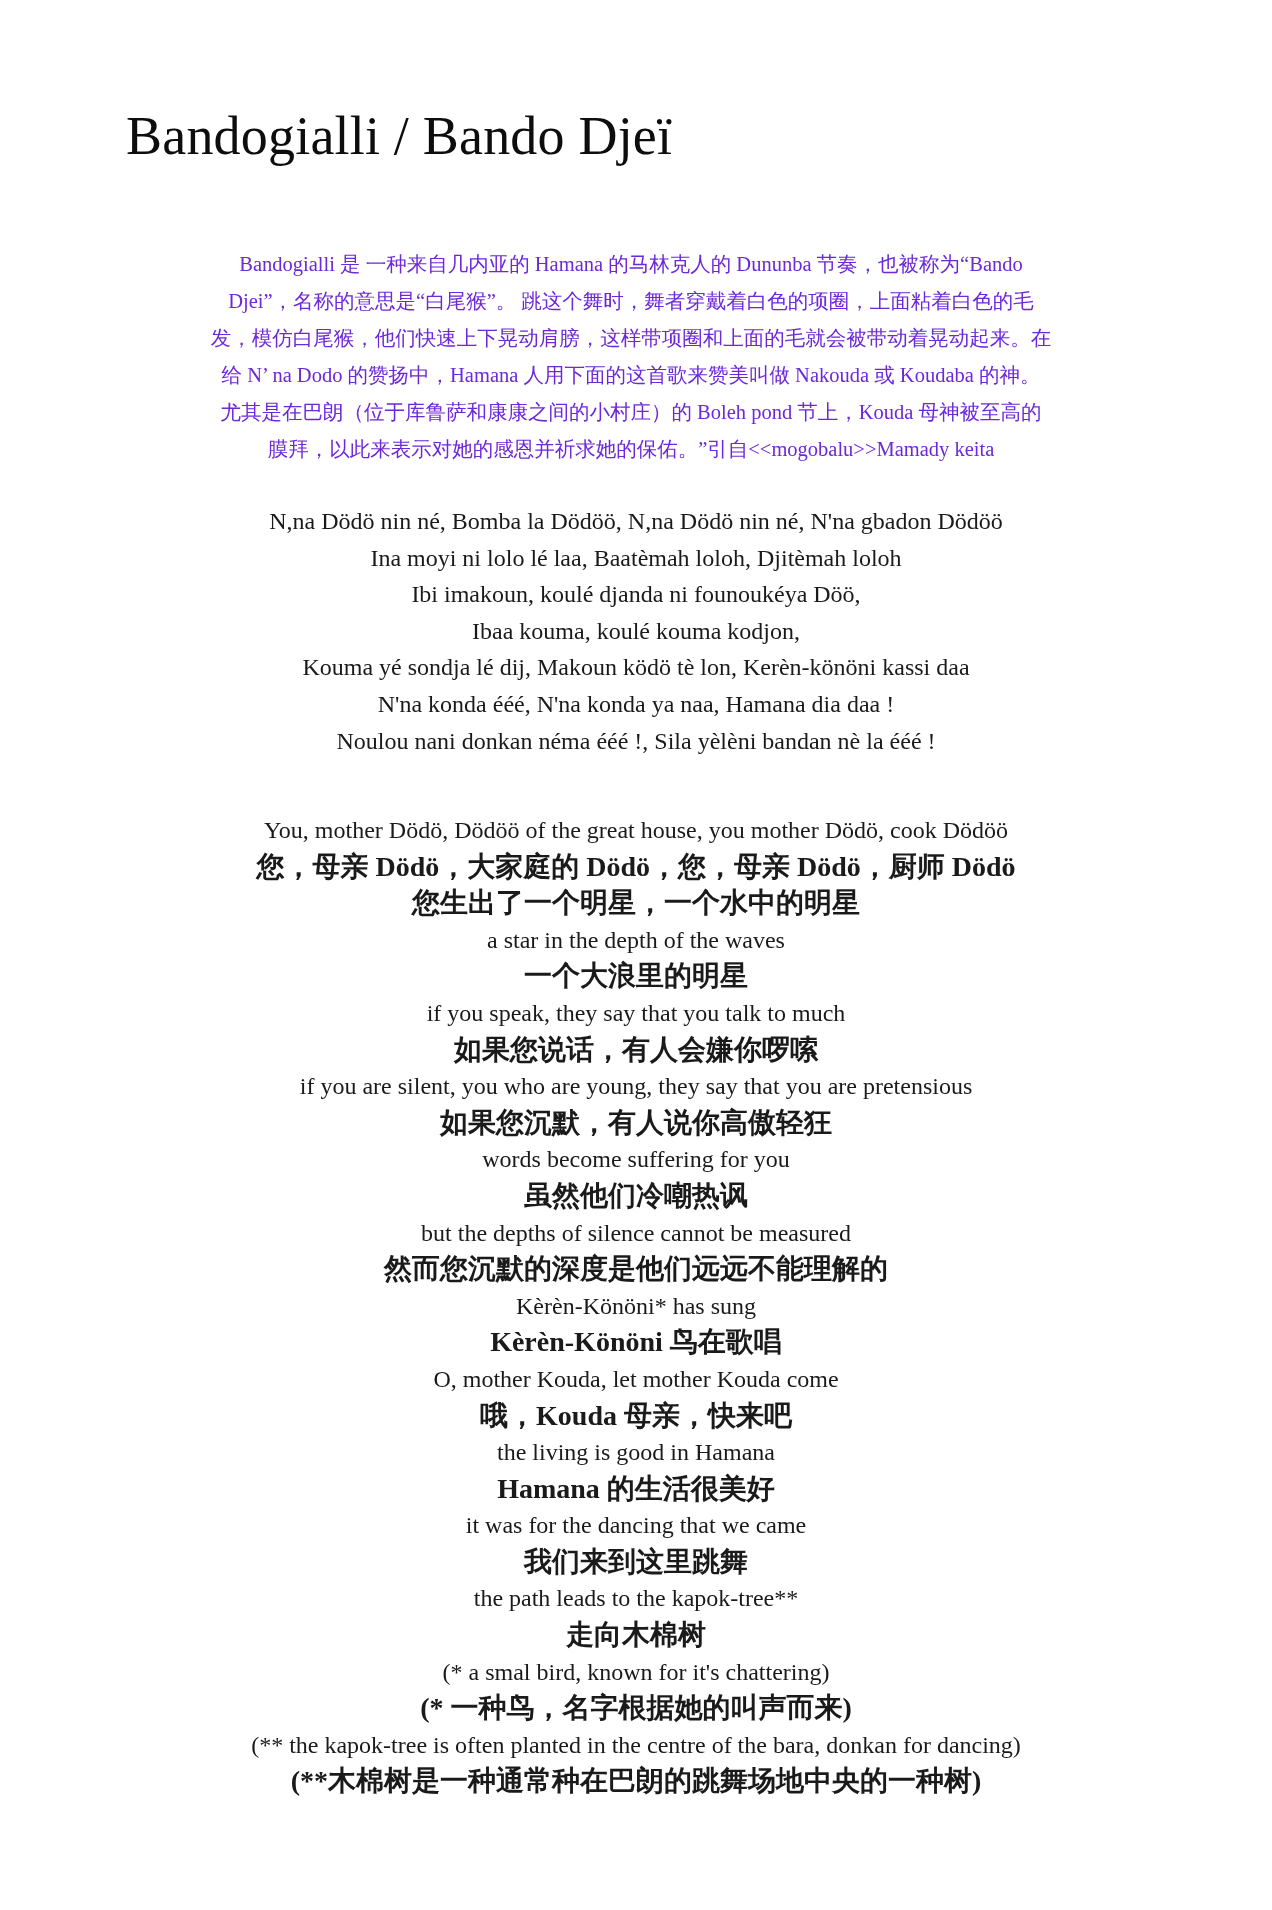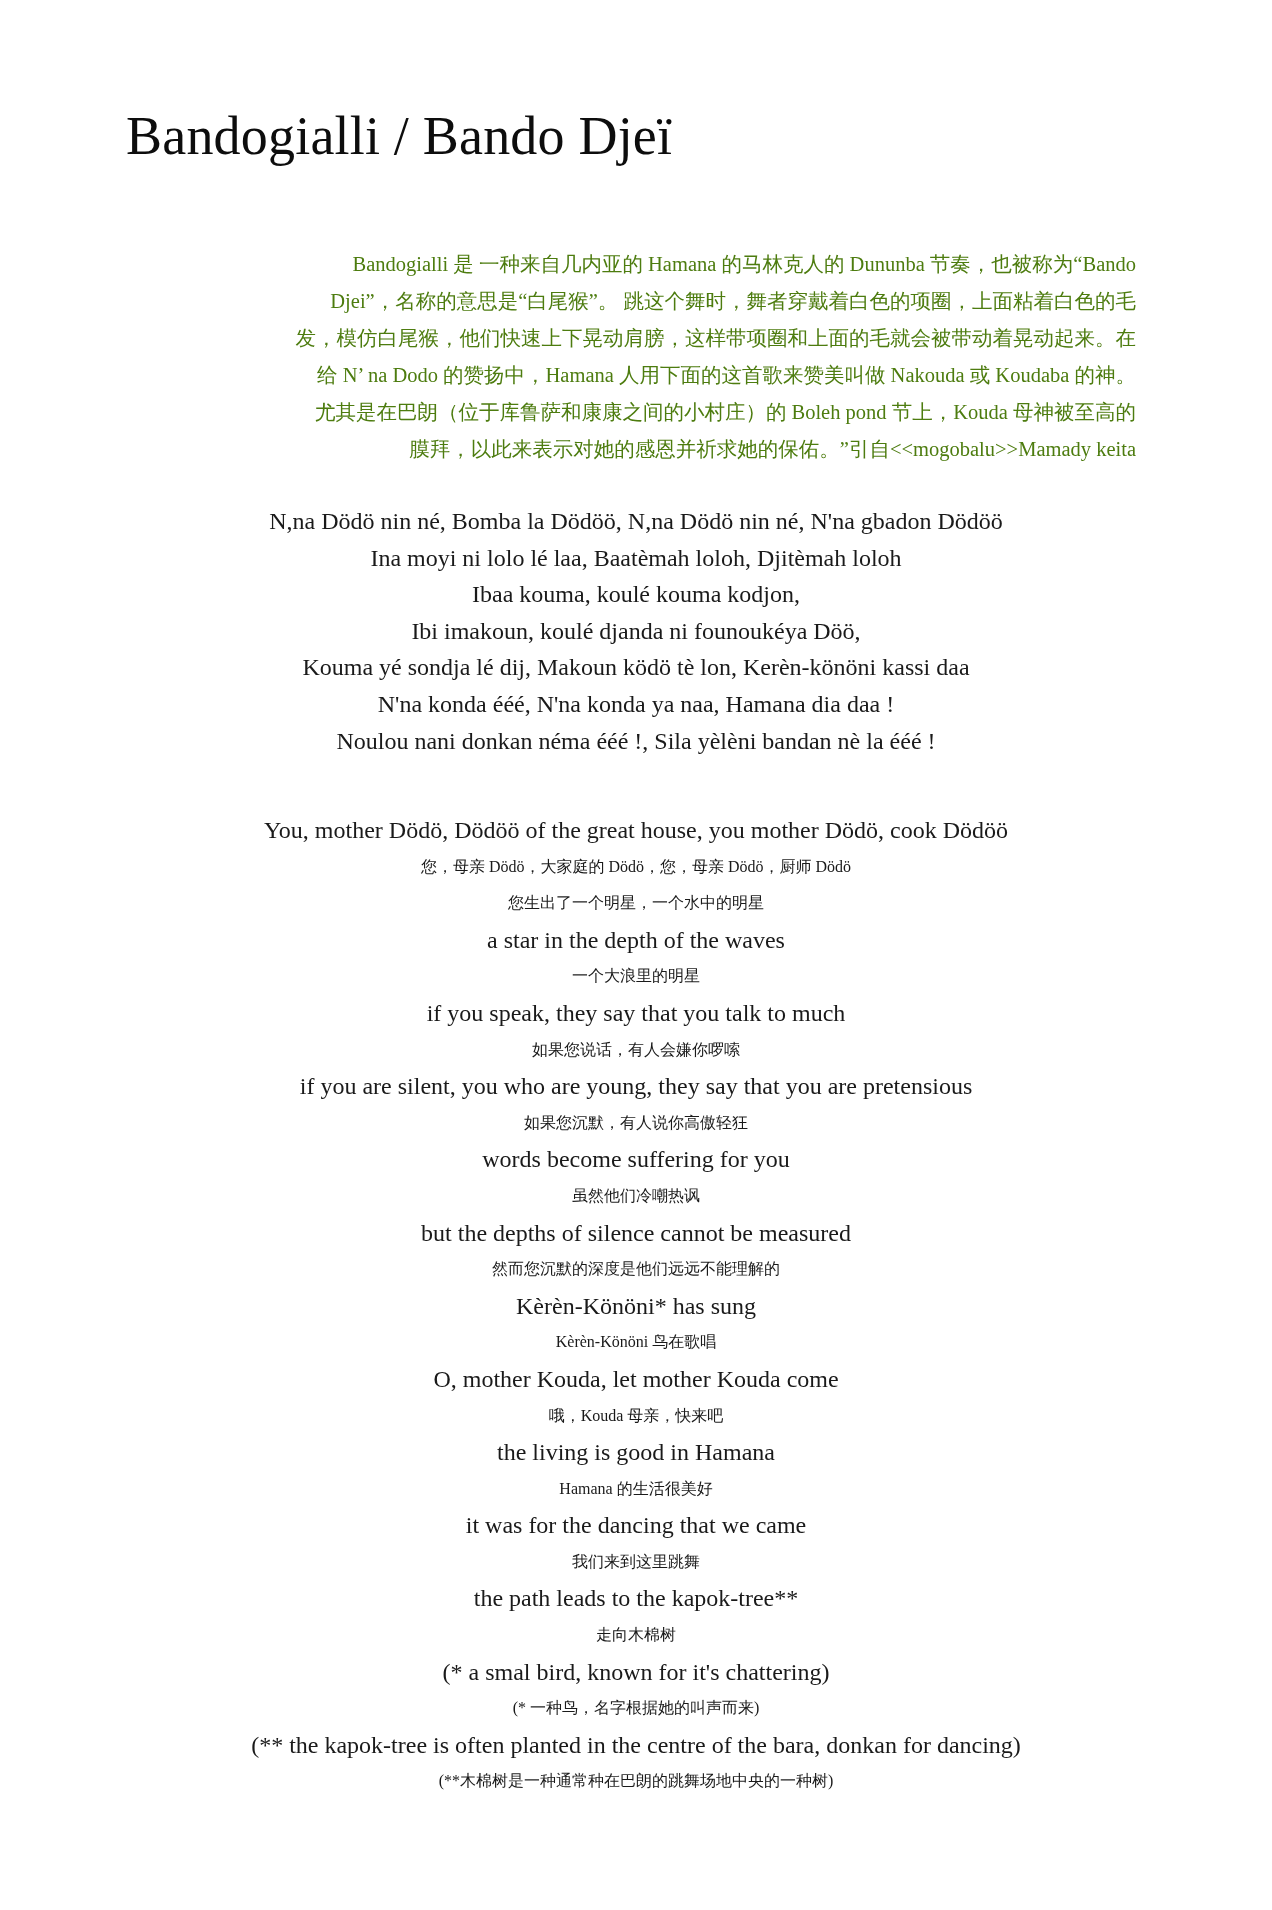--- a/index.html
+++ b/index.html
@@ -8,56 +8,56 @@
     font-family: "Liberation Serif", "DejaVu Serif", serif; color: #111111;
   }
   .page { position: absolute; left: 0; top: 0; width: 1032px; height: 1910px; border-radius: 23px; }
   .title {
     position: absolute; left: 126px; top: 100px;
     font-size: 54px; line-height: 72px; font-weight: normal; margin: 0;
     letter-spacing: 0.2px; color: #0d0d0d;
   }
   .intro {
     position: absolute; left: 126px; top: 246px; width: 1010px;
-    font-size: 20.5px; line-height: 37px; margin: 0; color: #4d7c0f;
-    text-align: right;
+    font-size: 20.5px; line-height: 37px; margin: 0; color: #6d28d9;
+    text-align: center;
   }
   .intro-line { display: block; white-space: nowrap; }
   .verse {
     position: absolute; left: 0; width: 1272px; text-align: center;
     margin: 0; padding: 0; color: #1a1a1a;
   }
   .verse-original { top: 503px; }
   .verse-translation { top: 796px; margin-top: 16px; }
   .line {
     display: block; height: 36.6px; line-height: 36.6px;
     font-size: 24px; white-space: nowrap;
   }
-  .line.zh { font-size: 16px; }
+  .line.zh { font-size: 28px; font-weight: bold; }
 </style>
 </head>
 <body>
 
 <div class="page">
   <h1 class="title">Bandogialli / Bando Djeï</h1>
 
   <p class="intro">
     <span class="intro-line">Bandogialli 是 一种来自几内亚的 Hamana 的马林克人的 Dununba 节奏，也被称为“Bando</span>
     <span class="intro-line">Djei”，名称的意思是“白尾猴”。 跳这个舞时，舞者穿戴着白色的项圈，上面粘着白色的毛</span>
     <span class="intro-line">发，模仿白尾猴，他们快速上下晃动肩膀，这样带项圈和上面的毛就会被带动着晃动起来。在</span>
     <span class="intro-line">给 N’ na Dodo 的赞扬中，Hamana 人用下面的这首歌来赞美叫做 Nakouda 或 Koudaba 的神。</span>
     <span class="intro-line">尤其是在巴朗（位于库鲁萨和康康之间的小村庄）的 Boleh pond 节上，Kouda 母神被至高的</span>
     <span class="intro-line">膜拜，以此来表示对她的感恩并祈求她的保佑。”引自&lt;&lt;mogobalu&gt;&gt;Mamady keita</span>
   </p>
 
   <div class="verse verse-original">
     <span class="line">N,na Dödö nin né, Bomba la Dödöö, N,na Dödö nin né, N'na gbadon Dödöö</span>
     <span class="line">Ina moyi ni lolo lé laa, Baatèmah loloh, Djitèmah loloh</span>
+    <span class="line">Ibi imakoun, koulé djanda ni founoukéya Döö,</span>
     <span class="line">Ibaa kouma, koulé kouma kodjon,</span>
-    <span class="line">Ibi imakoun, koulé djanda ni founoukéya Döö,</span>
     <span class="line">Kouma yé sondja lé dij, Makoun ködö tè lon, Kerèn-könöni kassi daa</span>
     <span class="line">N'na konda ééé, N'na konda ya naa, Hamana dia daa !</span>
     <span class="line">Noulou nani donkan néma ééé !, Sila yèlèni bandan nè la ééé !</span>
   </div>
 
   <div class="verse verse-translation">
     <span class="line">You, mother Dödö, Dödöö of the great house, you mother Dödö, cook Dödöö</span>
     <span class="line zh">您，母亲 Dödö，大家庭的 Dödö，您，母亲 Dödö，厨师 Dödö</span>
     <span class="line zh">您生出了一个明星，一个水中的明星</span>
     <span class="line">a star in the depth of the waves</span>

